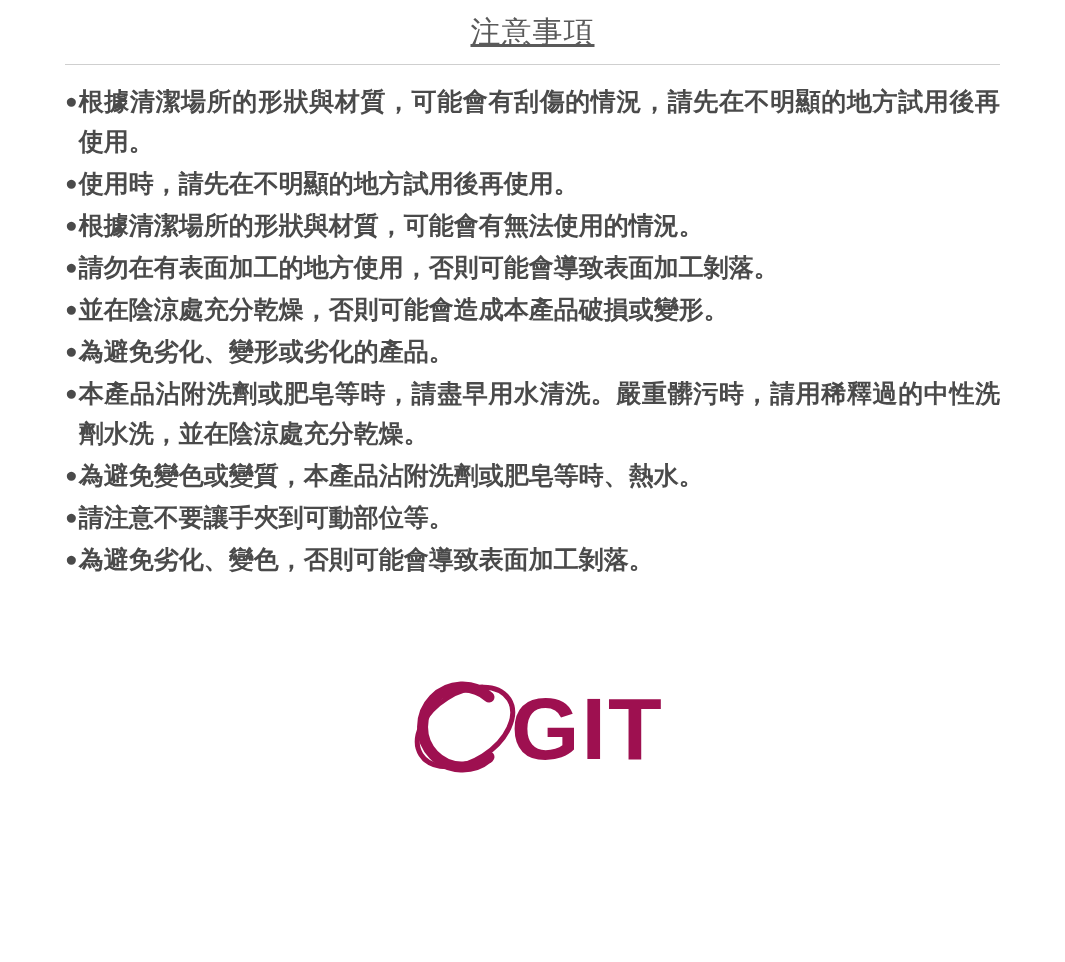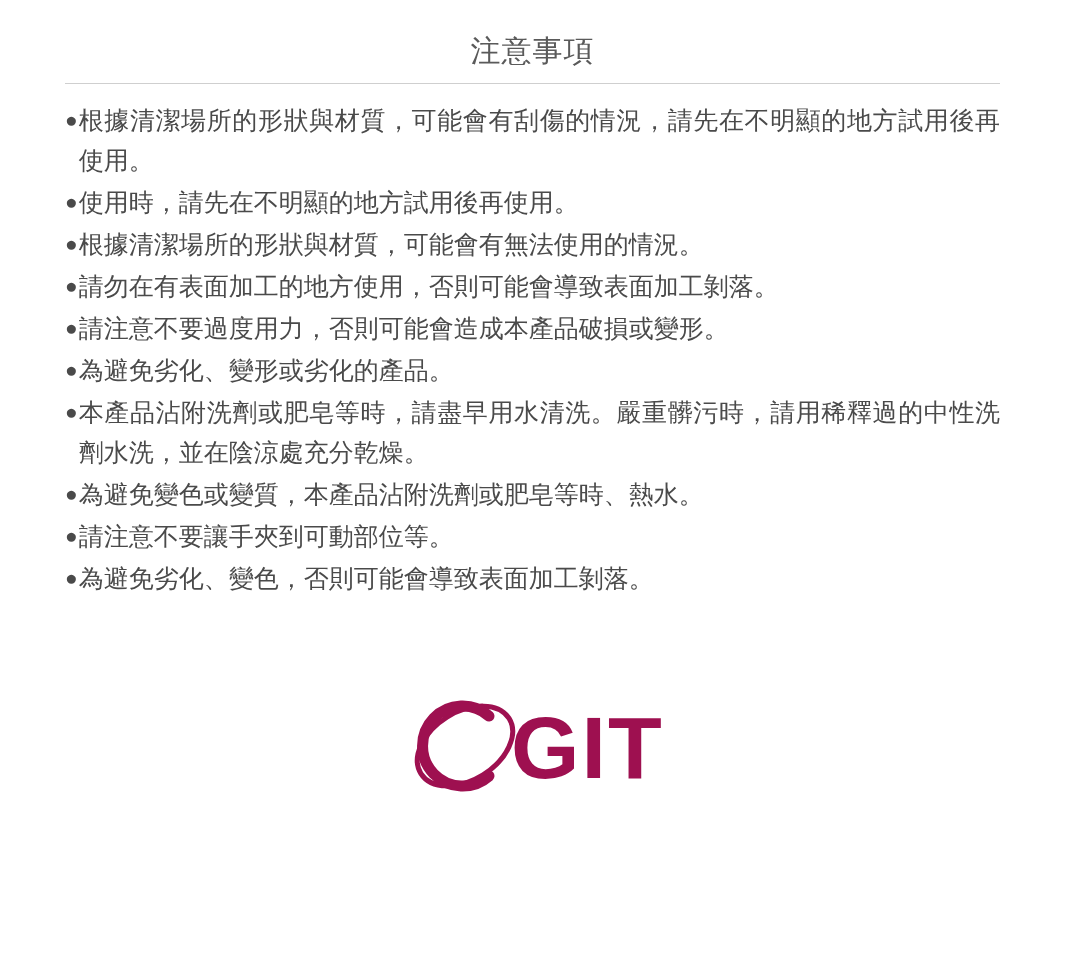--- a/index.html
+++ b/index.html
@@ -22,22 +22,23 @@
     box-sizing: border-box;
   }
 
   .title {
     text-align: center;
     font-size: 30px;
     line-height: 1.2;
     color: #5a5a5a;
     font-weight: 400;
     letter-spacing: 1px;
-    padding-top: 33px;
+    padding-top: 14px;
     padding-bottom: 14px;
+    text-decoration: underline;
   }
 
   .divider {
     width: 935px;
     height: 1px;
     background: #cfcfcf;
     margin: 0 auto;
   }
 
   .notice-list {
@@ -60,20 +61,21 @@
     font-size: 21px;
     line-height: 1.9;
     color: #4a4a4a;
     margin-right: 1px;
   }
 
   .notice-text {
     flex: 1 1 auto;
     text-align: justify;
     text-justify: inter-ideograph;
+    font-weight: bold;
   }
 
   .logo-wrap {
     margin-top: 78px;
     display: flex;
     justify-content: center;
     align-items: center;
   }
 
   .logo {
@@ -114,21 +116,21 @@
       <span class="notice-text">根據清潔場所的形狀與材質，可能會有無法使用的情況。</span>
     </div>
 
     <div class="notice-item">
       <span class="bullet">●</span>
       <span class="notice-text">請勿在有表面加工的地方使用，否則可能會導致表面加工剝落。</span>
     </div>
 
     <div class="notice-item">
       <span class="bullet">●</span>
-      <span class="notice-text">請注意不要過度用力，否則可能會造成本產品破損或變形。</span>
+      <span class="notice-text">並在陰涼處充分乾燥，否則可能會造成本產品破損或變形。</span>
     </div>
 
     <div class="notice-item">
       <span class="bullet">●</span>
       <span class="notice-text">為避免劣化、變形或劣化的產品。</span>
     </div>
 
     <div class="notice-item">
       <span class="bullet">●</span>
       <span class="notice-text">本產品沾附洗劑或肥皂等時，請盡早用水清洗。嚴重髒污時，請用稀釋過的中性洗劑水洗，並在陰涼處充分乾燥。</span>

